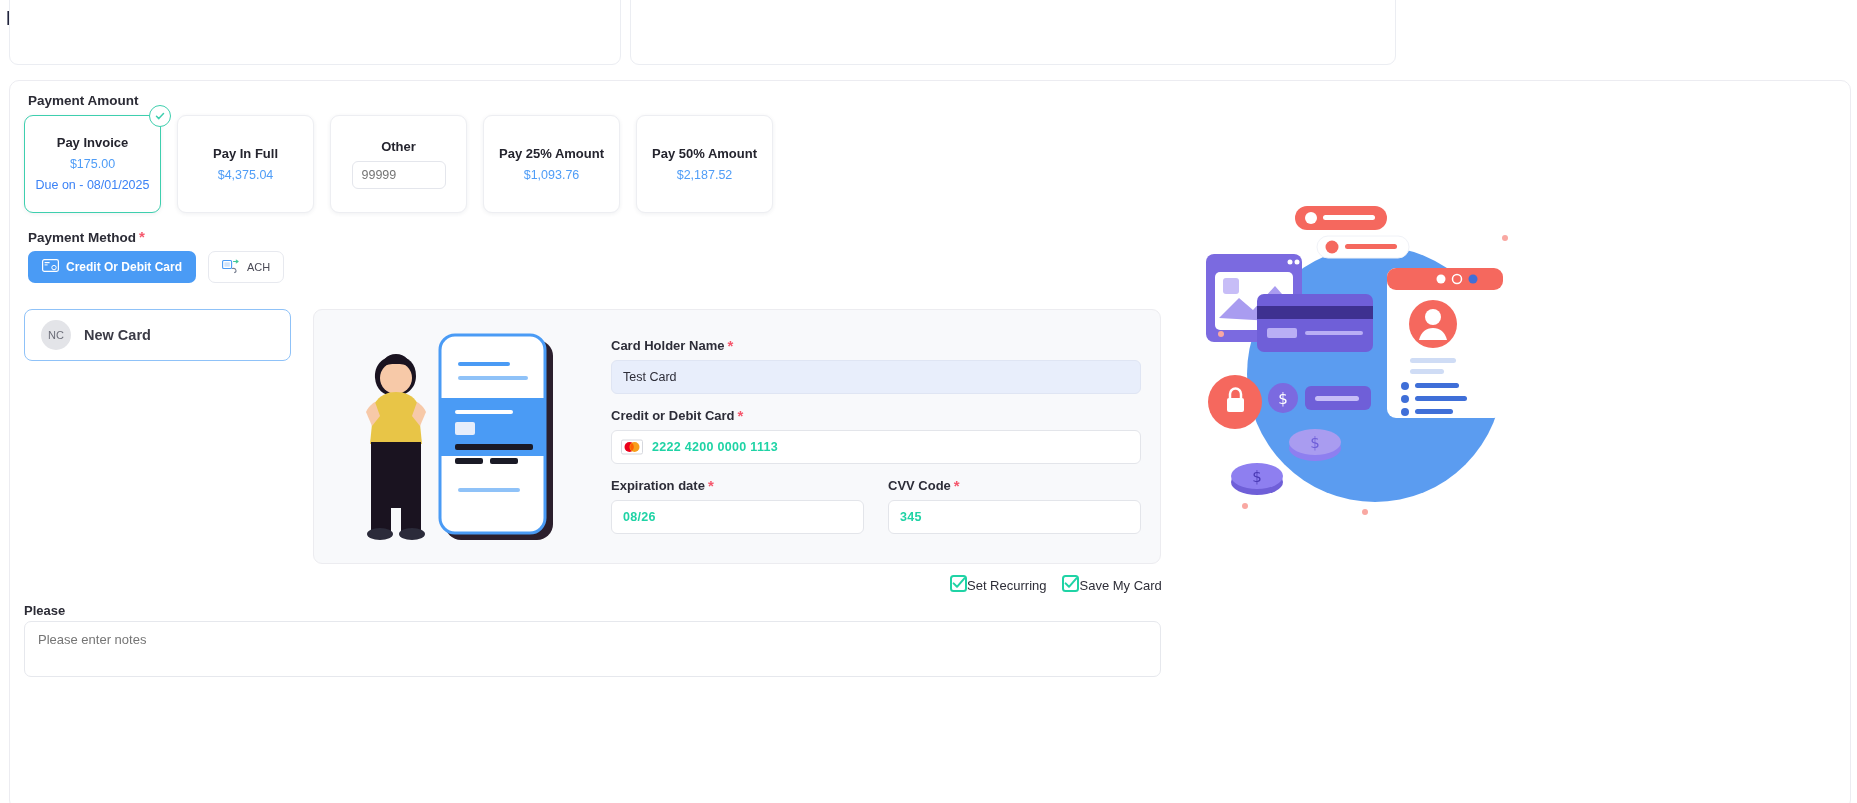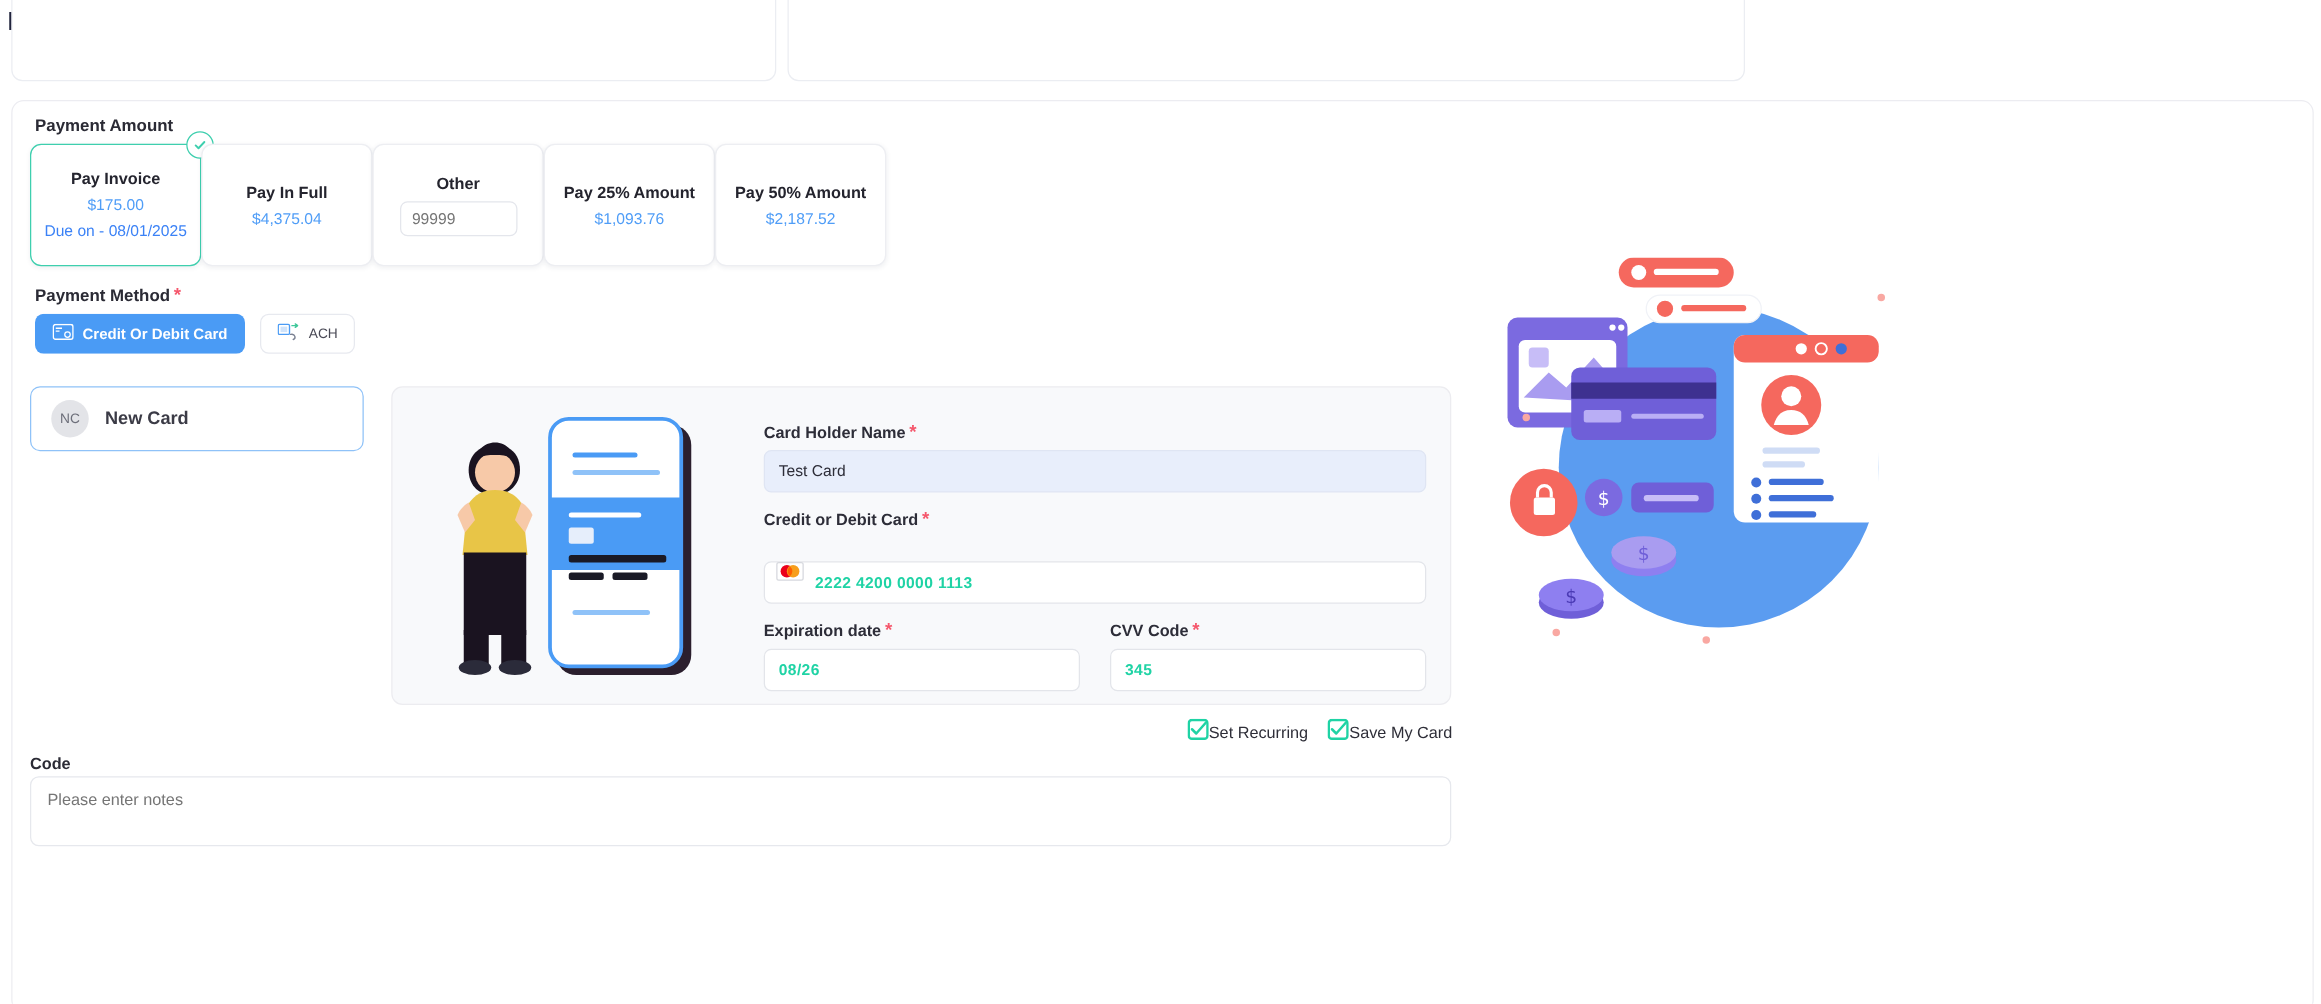--- a/index.html
+++ b/index.html
@@ -36,21 +36,21 @@
 
   .section-label {
     font-size: 13.5px; font-weight: 700; color: #2b2b35;
   }
   .req { color: #f5576c; font-size: 15px; margin-left: 3px; line-height: 1; }
 
   
   .pa-label { position: absolute; left: 18px; top: 12px; }
   .amount-row {
     position: absolute; left: 14px; top: 34px;
-    display: flex; 
+    display: flex; gap: 16px;
   }
   .amt-card {
     width: 137px; height: 98px;
     background: #fff; border: 1px solid #edeef2; border-radius: 9px;
     box-shadow: 0 1px 4px rgba(30,40,70,.07);
     display: flex; flex-direction: column; align-items: center;
     justify-content: center; gap: 7px; position: relative;
     cursor: pointer;
   }
   .amt-card.selected { border: 1.6px solid #3ecfae; }
@@ -107,21 +107,21 @@
   .field-label { font-size: 13px; font-weight: 700; color: #2d2d38; margin-bottom: 7px; display: flex; align-items: center; }
   .txt-input {
     width: 100%; height: 30px; border-radius: 6px; border: 1px solid #e3e5ea;
     background: #fff; padding: 16px 11px; font-size: 12.5px; color: #2d2d38;
     font-family: inherit; outline: none;
   }
   .txt-input.filled { background: #e8eefb; border-color: #dfe5f3; }
   .txt-input.mono-green { color: #1fd3a5; font-weight: 600; letter-spacing: .3px; }
   .field-block { margin-bottom: 14px; }
   .card-num-wrap { position: relative; }
-  .card-num-wrap .txt-input { padding-left: 40px; margin-top: 19px; }
+  .card-num-wrap .txt-input { padding-left: 40px; }
   .mc-icon {
     position: absolute; left: 10px; top: 50%; transform: translateY(-50%);
     width: 22px; height: 15px; border: 1px solid #d6d8de; border-radius: 2px;
     background: #fff; display: flex; align-items: center; justify-content: center;
   }
   .two-col { display: flex; gap: 24px; }
   .two-col > div { flex: 1; }
 
   
   .check-row {
@@ -316,21 +316,21 @@
         <span>
           <svg width="17" height="17" viewBox="0 0 17 17">
               <rect x="1" y="1" width="15" height="15" rx="2.5" fill="none" stroke="#1fd3a5" stroke-width="2"></rect>
               <path d="M3.6 8.4 L7 11.8 L14.6 3.2" stroke="#1fd3a5" stroke-width="2" fill="none" stroke-linecap="round" stroke-linejoin="round"></path>
             </svg>
         </span>
         <span>Save My Card</span>
       </div>
     </div>
 
-    <div class="notes-label">Code</div>
+    <div class="notes-label">Please</div>
     <textarea class="notes-box" placeholder="Please enter notes" style=""></textarea>
 
     <svg class="right-illus" viewBox="0 0 330 330">
       <circle cx="170" cy="168" r="128" fill="#5b9cf0"></circle>
       <rect x="182" y="62" width="116" height="150" rx="9" fill="#ffffff"></rect>
       <rect x="182" y="62" width="116" height="22" rx="9" fill="#f5685e"></rect>
       <circle cx="236" cy="73" r="4.5" fill="#ffffff"></circle>
       <circle cx="252" cy="73" r="4.5" fill="#f5685e" stroke="#ffffff" stroke-width="1.5"></circle>
       <circle cx="268" cy="73" r="4.5" fill="#3f6fd8"></circle>
       <circle cx="228" cy="118" r="24" fill="#f5685e"></circle>

